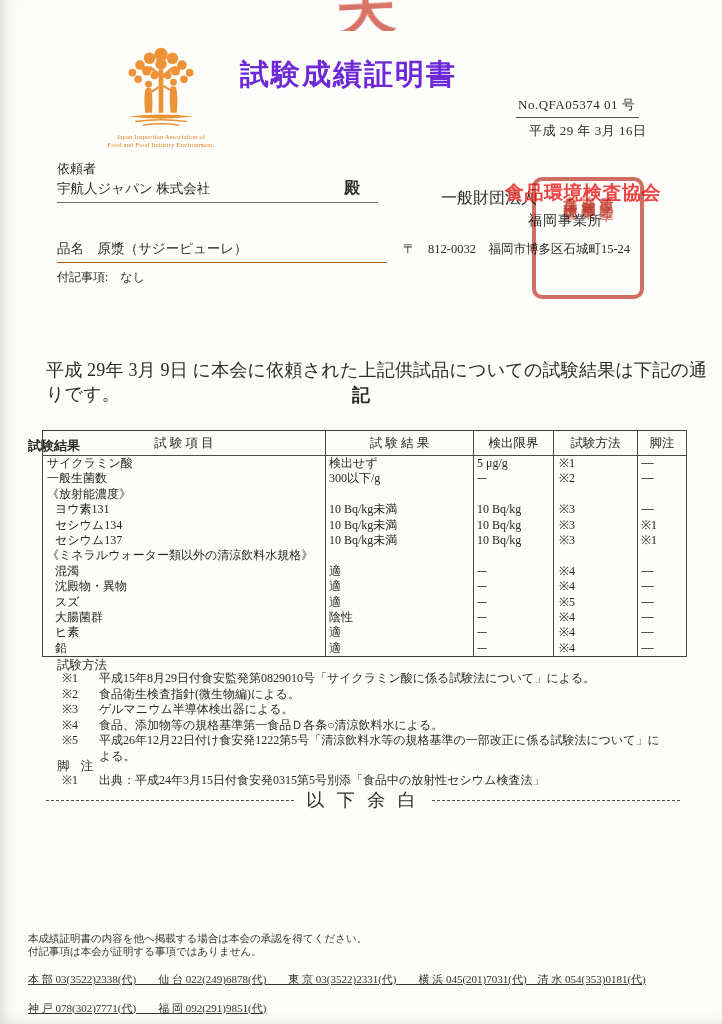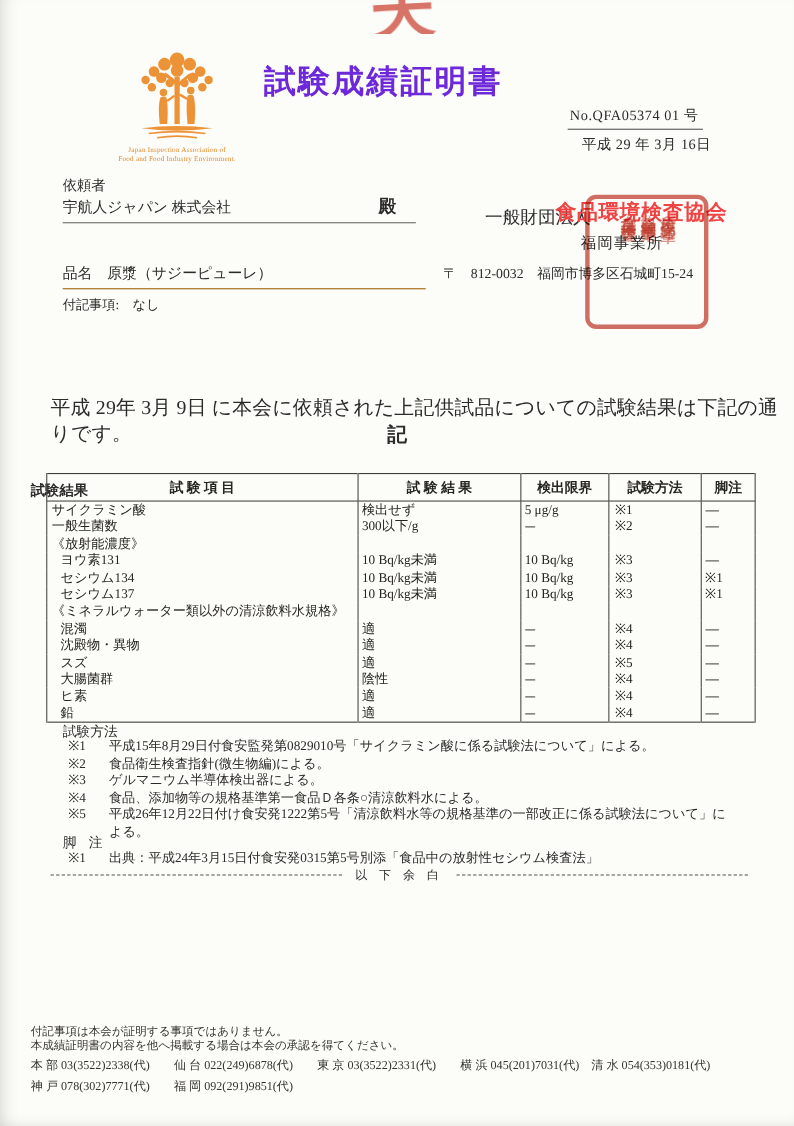--- a/index.html
+++ b/index.html
@@ -45,43 +45,43 @@
   
   .statement{left:46px;top:358px;font-size:18px;letter-spacing:.2px;}
   .record-mark{left:352px;top:383px;font-size:18px;font-weight:bold;letter-spacing:2px;}
   .results-label{left:28px;top:403px;font-size:13px;font-weight:bold;margin-top:34px;}
   
   .results-table{left:42px;top:430px;width:644px;border-collapse:collapse;table-layout:fixed;
     font-size:12px;color:#262521;}
   .results-table th,.results-table td{border-left:1px solid #4a4a46;border-right:1px solid #4a4a46;
     padding:0 3px;overflow:hidden;white-space:nowrap;}
   .results-table{border:1.5px solid #3d3d39;}
-  .results-table thead th{height:24px;font-size:12.5px;font-weight:bold;text-align:center;
+  .results-table thead th{height:24px;font-size:12.5px;font-weight:normal;text-align:center;
     border-bottom:1.2px solid #4a4a46;border-radius:11px;}
   .results-table tbody td{height:15.4px;line-height:15.4px;}
   .results-table td.c{text-align:left;}
   .results-table td.l{text-align:left;padding-left:5px;}
   .results-table td.item{padding-left:4px;margin-left:25px;}
   .results-table tr.sub td.item{padding-left:12px;}
   .dash{letter-spacing:-1px;color:#3c3b38;}
   
   .methods-label{left:57px;top:657px;font-size:12.5px;}
   .methods-list{left:62px;top:671px;width:608px;font-size:12px;}
   .m-item{display:flex;line-height:15.6px;}
   .m-item .no{width:37px;flex:none;}
   .m-item .txt{flex:1;}
   .footnote-label{left:57px;top:758px;font-size:12.5px;letter-spacing:4px;}
   .footnote-list{left:62px;top:773px;width:608px;font-size:12px;}
   
   .end-sep{left:46px;top:788px;width:634px;display:flex;align-items:center;}
   .end-sep .rule{flex:1;border-top:1.5px dashed #4f4e4a;height:0;}
-  .end-sep .lbl{padding:0 12px;font-size:11px;letter-spacing:4px;white-space:nowrap;}
+  .end-sep .lbl{padding:0 12px;font-size:18px;letter-spacing:4px;white-space:nowrap;}
   
   .footer{left:28px;top:932px;font-size:10.5px;line-height:13px;color:#34332f;}
-  .footer .phones{font-size:11px;line-height:13.5px;margin-top:5px;}
+  .footer .phones{font-size:11px;line-height:13.5px;margin-top:15px;text-decoration:underline;}
 </style>
 </head>
 <body>
 
 <div class="page">
 
   <div class="abs top-stamp">
     <span>夫</span>
   </div>
 
@@ -300,19 +300,19 @@
       </div>
   </div>
 
   <div class="abs end-sep">
     <div class="rule"></div>
     <div class="lbl">以 下 余 白</div>
     <div class="rule"></div>
   </div>
 
   <div class="abs footer">
+    <div>本成績証明書の内容を他へ掲載する場合は本会の承認を得てください。</div>
     <div>付記事項は本会が証明する事項ではありません。</div>
-    <div>本成績証明書の内容を他へ掲載する場合は本会の承認を得てください。</div>
     <div class="phones">本 部 03(3522)2338(代)　　仙 台 022(249)6878(代)　　東 京 03(3522)2331(代)　　横 浜 045(201)7031(代)　清 水 054(353)0181(代)</div>
     <div class="phones">神 戸 078(302)7771(代)　　福 岡 092(291)9851(代)</div>
   </div>
 
 </div>
 
 </body></html>

